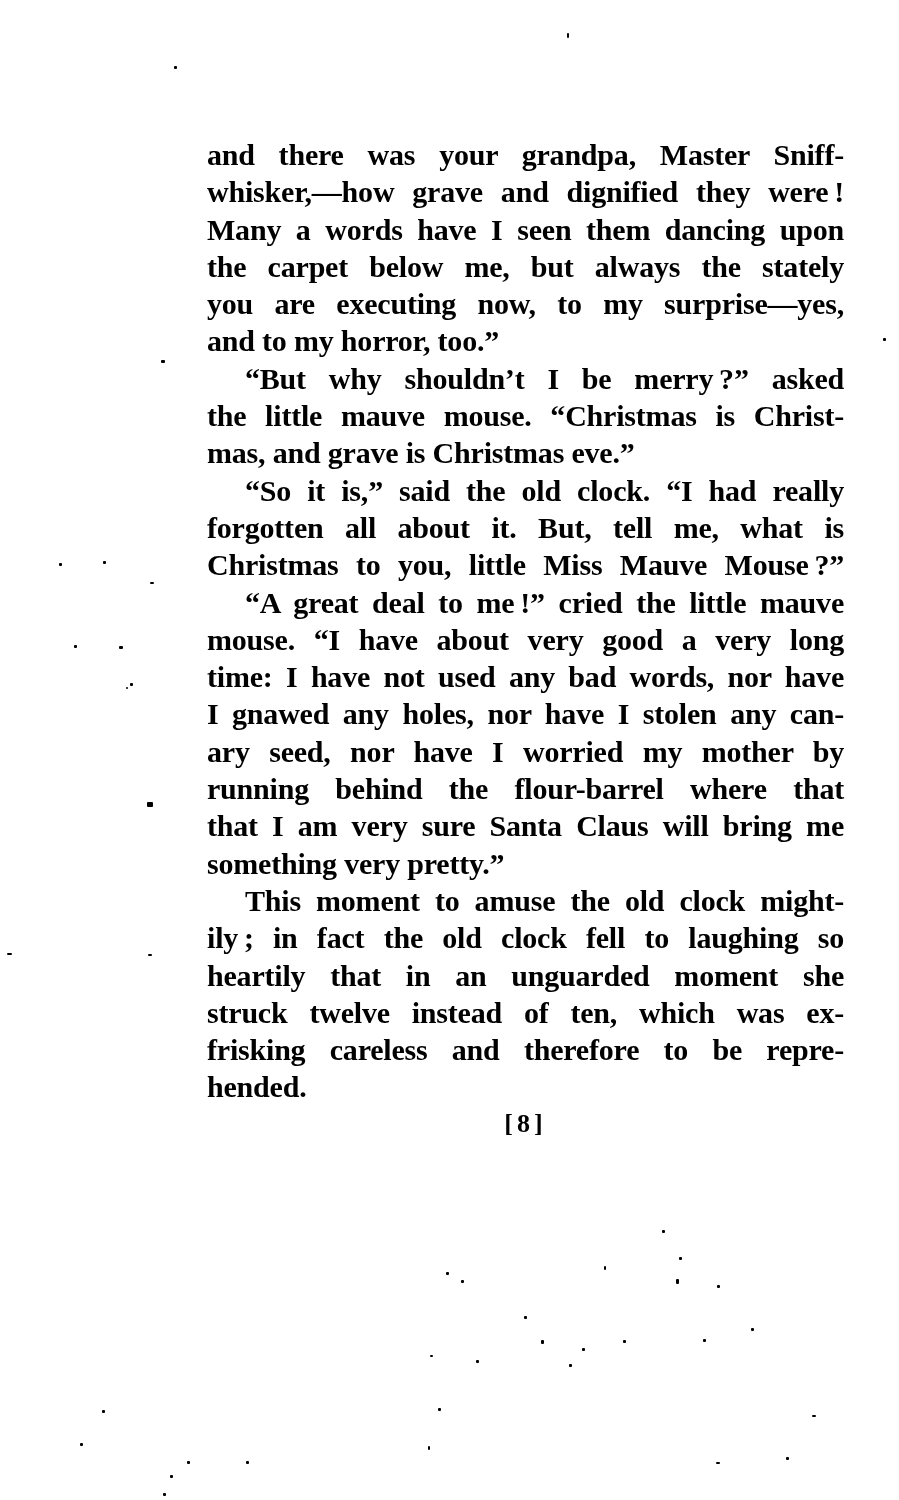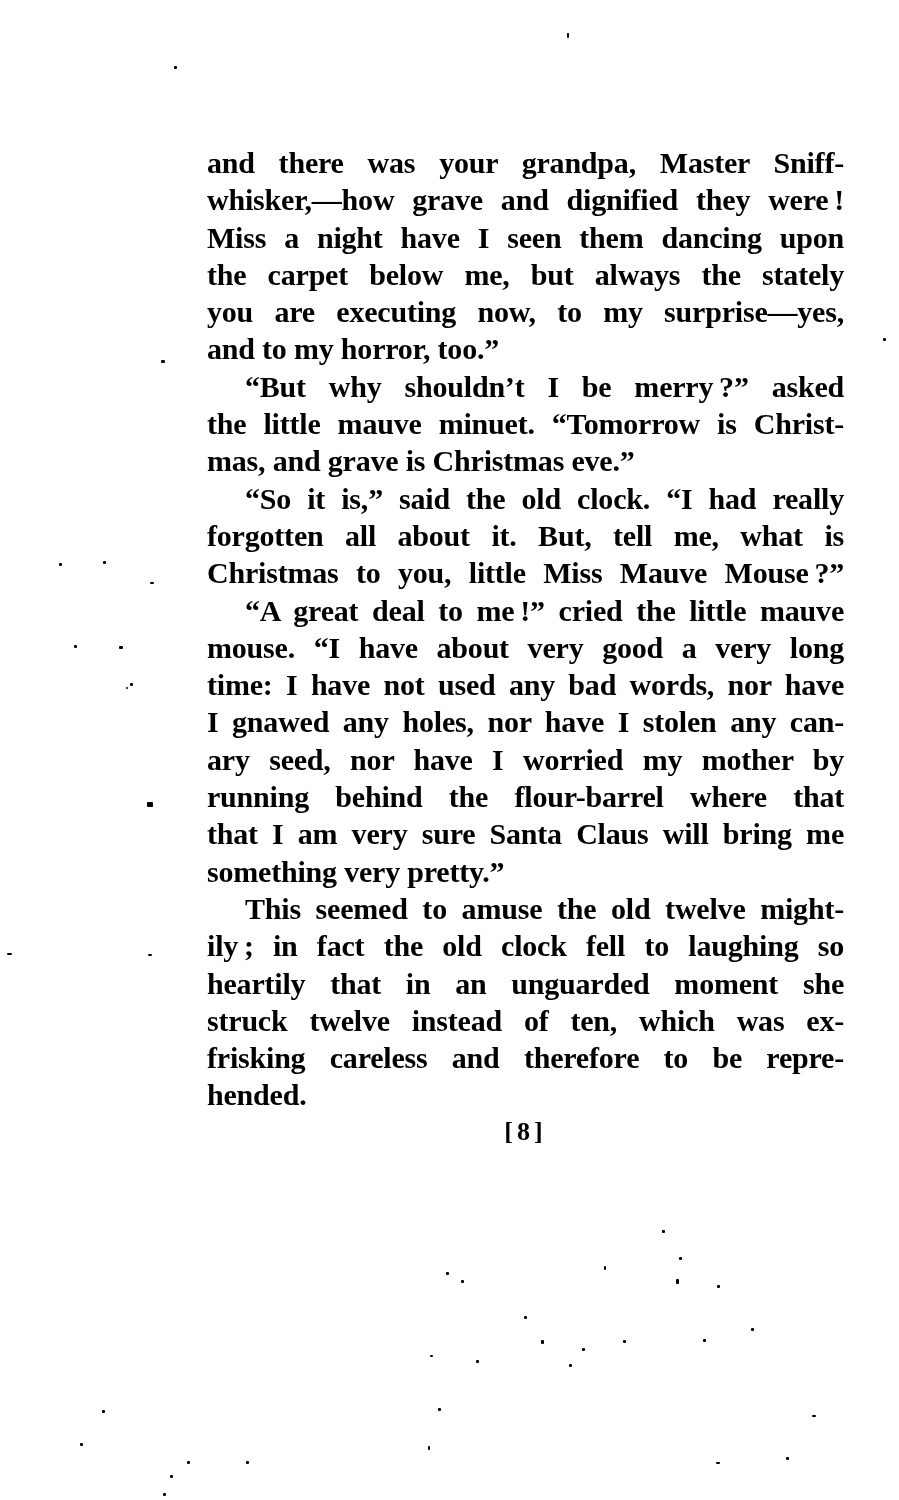--- a/index.html
+++ b/index.html
@@ -14,21 +14,20 @@
     background: #ffffff;
     overflow: hidden;
     font-family: "Liberation Serif", "DejaVu Serif", serif;
     color: #000000;
   }
   .text-block {
     position: absolute;
     left: 207px;
     top: 136px;
     width: 637px;
-    margin-top: 8px;
   }
   .para { margin: 0; padding: 0; }
   .line {
     font-size: 30px;
     line-height: 37.3px;
     font-weight: 700;
     letter-spacing: -0.2px;
     text-align: justify;
     text-align-last: justify;
     color: #000000;
@@ -56,47 +55,47 @@
 </style>
 </head>
 <body>
 
 <div class="page">
   <div class="text-block">
     <div id="paragraphs">
         <div class="para">
           <div class="line">and there was your grandpa, Master Sniff-</div>
           <div class="line">whisker,—how grave and dignified they were !</div>
-          <div class="line">Miss a night have I seen them dancing upon</div>
+          <div class="line">Many a words have I seen them dancing upon</div>
           <div class="line">the carpet below me, but always the stately</div>
           <div class="line">you are executing now, to my surprise—yes,</div>
           <div class="line align-left">and to my horror, too.”</div>
         </div>
         <div class="para">
           <div class="line indent">“But why shouldn’t I be merry ?” asked</div>
-          <div class="line">the little mauve minuet. “Tomorrow is Christ-</div>
+          <div class="line">the little mauve mouse. “Christmas is Christ-</div>
           <div class="line align-left">mas, and grave is Christmas eve.”</div>
         </div>
         <div class="para">
           <div class="line indent">“So it is,” said the old clock.  “I had really</div>
           <div class="line">forgotten all about it.  But, tell me, what is</div>
           <div class="line">Christmas to you, little Miss Mauve Mouse ?”</div>
         </div>
         <div class="para">
           <div class="line indent">“A great deal to me !” cried the little mauve</div>
           <div class="line">mouse.  “I have about very good a very long</div>
           <div class="line">time:  I have not used any bad words, nor have</div>
           <div class="line">I gnawed any holes, nor have I stolen any can-</div>
           <div class="line">ary seed, nor have I worried my mother by</div>
           <div class="line">running behind the flour-barrel where that</div>
           <div class="line">that I am very sure Santa Claus will bring me</div>
           <div class="line align-left">something very pretty.”</div>
         </div>
         <div class="para">
-          <div class="line indent">This seemed to amuse the old twelve might-</div>
+          <div class="line indent">This moment to amuse the old clock might-</div>
           <div class="line">ily ; in fact the old clock fell to laughing so</div>
           <div class="line">heartily that in an unguarded moment she</div>
           <div class="line">struck twelve instead of ten, which was ex-</div>
           <div class="line">frisking careless and therefore to be repre-</div>
           <div class="line align-left">hended.</div>
         </div>
       </div>
     <div class="page-number">[8]</div>
   </div>
 <div class="speck" style="left: 567px; top: 33px; width: 2px; height: 5px;"></div>

